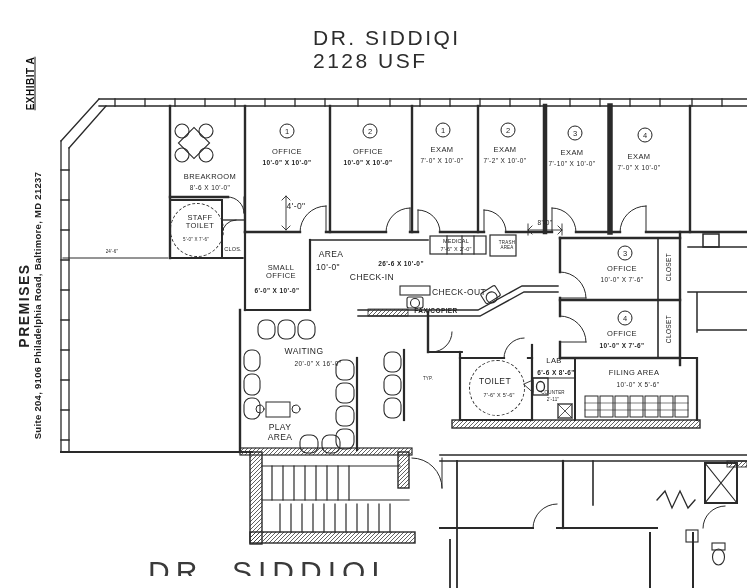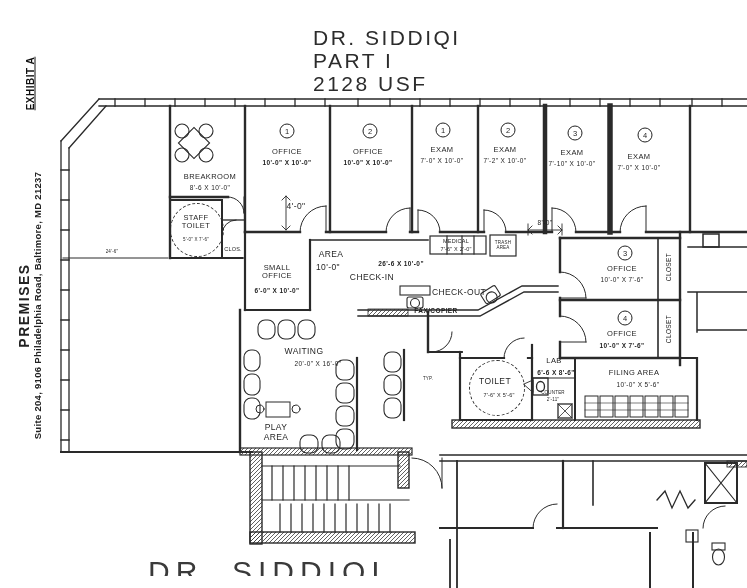--- a/index.html
+++ b/index.html
@@ -7,21 +7,21 @@
     position:relative;width:747px;height:588px;background:#ffffff;
     overflow:hidden;font-family:"Liberation Sans",sans-serif;color:#1d1d1d;
   }
   svg{position:absolute;left:0;top:0;}
   .lbl{
     position:absolute;transform:translate(-50%,-50%);
     text-align:center;line-height:1.12;white-space:nowrap;
     font-family:"Liberation Sans",sans-serif;color:#1e1e1e;
     letter-spacing:.4px;
   }
-  .wrap{white-space:normal;}
+  .wrap{white-space:normal;padding-left:8px;}
   .s4{font-size:4.5px;letter-spacing:.2px;}
   .s5{font-size:5.5px;letter-spacing:.2px;}
   .s6{font-size:6.5px;}
   .s7{font-size:7.5px;}
   .s8{font-size:8.5px;}
   .b{font-weight:bold;}
   .vert{transform:translate(-50%,-50%) rotate(-90deg);}
   .circle-num{
     position:absolute;transform:translate(-50%,-50%);
     width:13px;height:13px;border:1.2px solid #222;border-radius:50%;
@@ -267,21 +267,20 @@
   </svg>
 
   <div class="exhibit">EXHIBIT A</div>
   <div class="premises">
     <div class="p1">PREMISES</div>
     <div class="p2">Suite 204, 9106 Philadelphia Road, Baltimore, MD 21237</div>
   </div>
 
   <div class="title">
     <div>DR. SIDDIQI</div>
-    <div>PART I</div>
     <div>2128 USF</div>
   </div>
 
   <div class="lbl s7" style="left:210px;top:177px">BREAKROOM</div>
   <div class="lbl s6" style="left:210px;top:188px">8'-6 X 10'-0"</div>
 
   <div class="dashed-circle" style="left:170px;top:203px;width:52px;height:52px"></div>
   <div class="lbl s7 wrap" style="left:196px;top:222px;width:46px">STAFF TOILET</div>
   <div class="lbl s4" style="left:196px;top:240px">5'-0" X 7'-6"</div>
 

